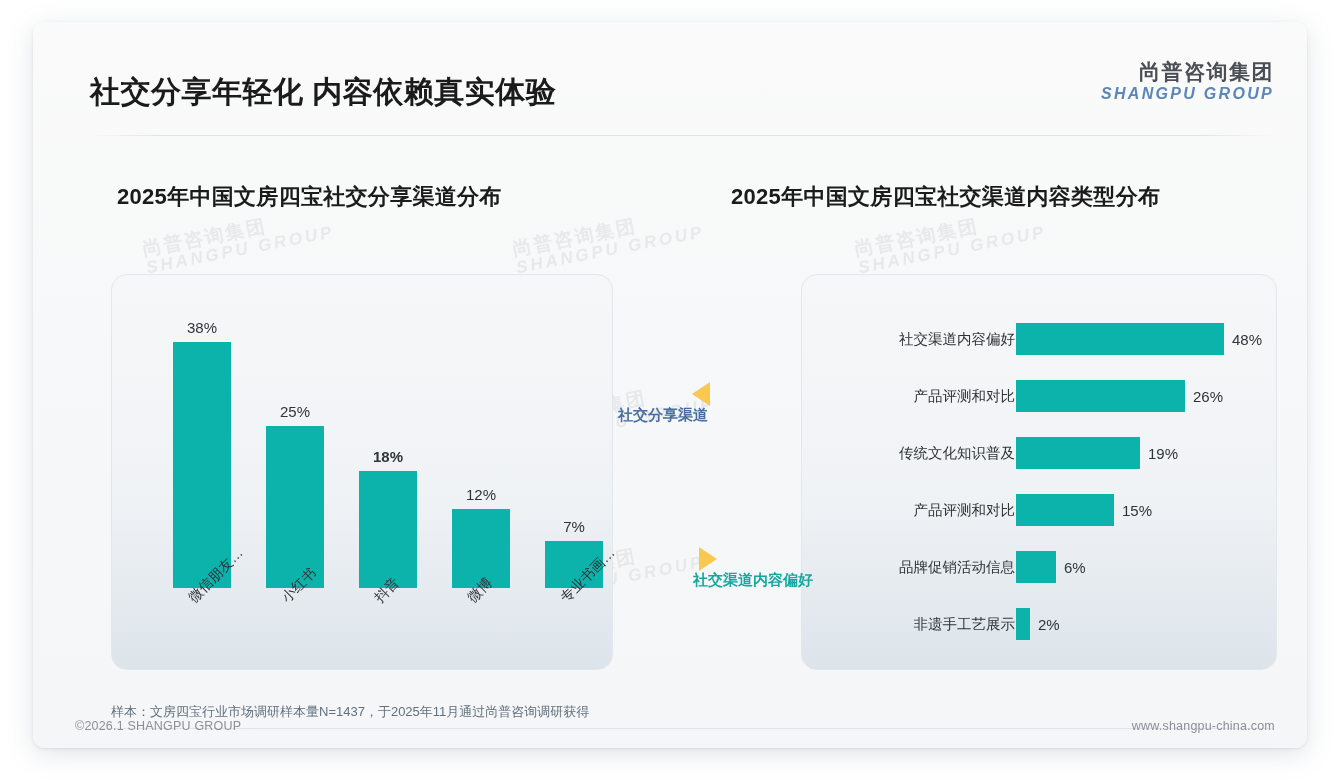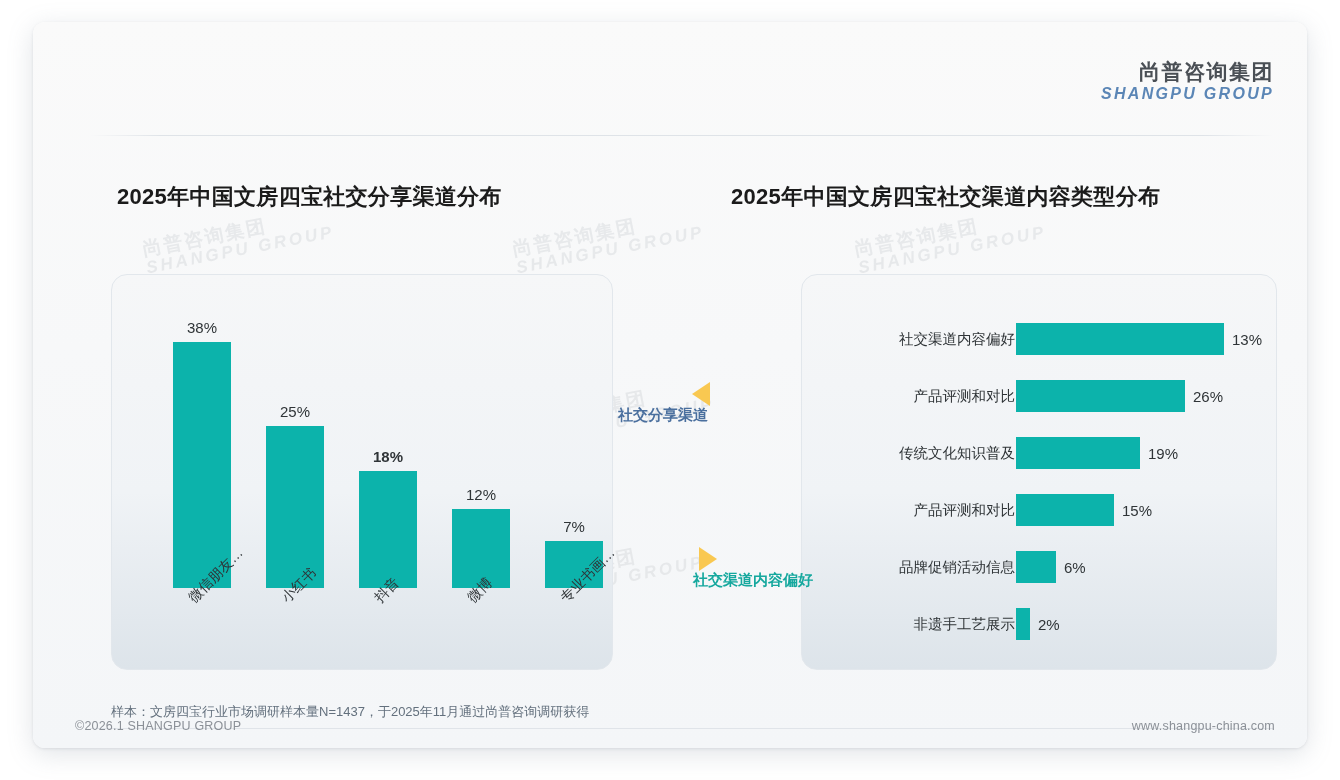--- a/index.html
+++ b/index.html
@@ -308,20 +308,21 @@
       <span class="cn">尚普咨询集团</span>
       <span class="en">SHANGPU GROUP</span>
     </div>
     <div class="wm" style="left:838px; top:548px;">
       <span class="cn">尚普咨询集团</span>
       <span class="en">SHANGPU GROUP</span>
     </div>
   </div>
 
   <div class="header">
+    <div class="page-title">社交分享年轻化 内容依赖真实体验</div>
     <div class="logo">
       <div class="logo-cn">尚普咨询集团</div>
       <div class="logo-en">SHANGPU GROUP</div>
     </div>
   </div>
   <div class="header-rule"></div>
 
   <div class="sec-title" id="sec-title-left">2025年中国文房四宝社交分享渠道分布</div>
   <div class="sec-title" id="sec-title-right">2025年中国文房四宝社交渠道内容类型分布</div>
 
@@ -353,21 +354,21 @@
       <div class="col-val" style="bottom:53px;">7%</div>
       <div class="col-bar" style="height:47px;"></div>
       <div class="col-lab">专业书画…</div>
     </div>
   </div>
 
   <div class="bar-chart">
     <div class="bar-row" style="top:48px;">
       <div class="bar-rowlab">社交渠道内容偏好</div>
       <div class="bar-fill" style="width:208px;"></div>
-      <div class="bar-val" style="left:431px;">13%</div>
+      <div class="bar-val" style="left:431px;">48%</div>
     </div>
     <div class="bar-row" style="top:105px;">
       <div class="bar-rowlab">产品评测和对比</div>
       <div class="bar-fill" style="width:169px;"></div>
       <div class="bar-val" style="left:392px;">26%</div>
     </div>
     <div class="bar-row" style="top:162px;">
       <div class="bar-rowlab">传统文化知识普及</div>
       <div class="bar-fill" style="width:124px;"></div>
       <div class="bar-val" style="left:347px;">19%</div>

